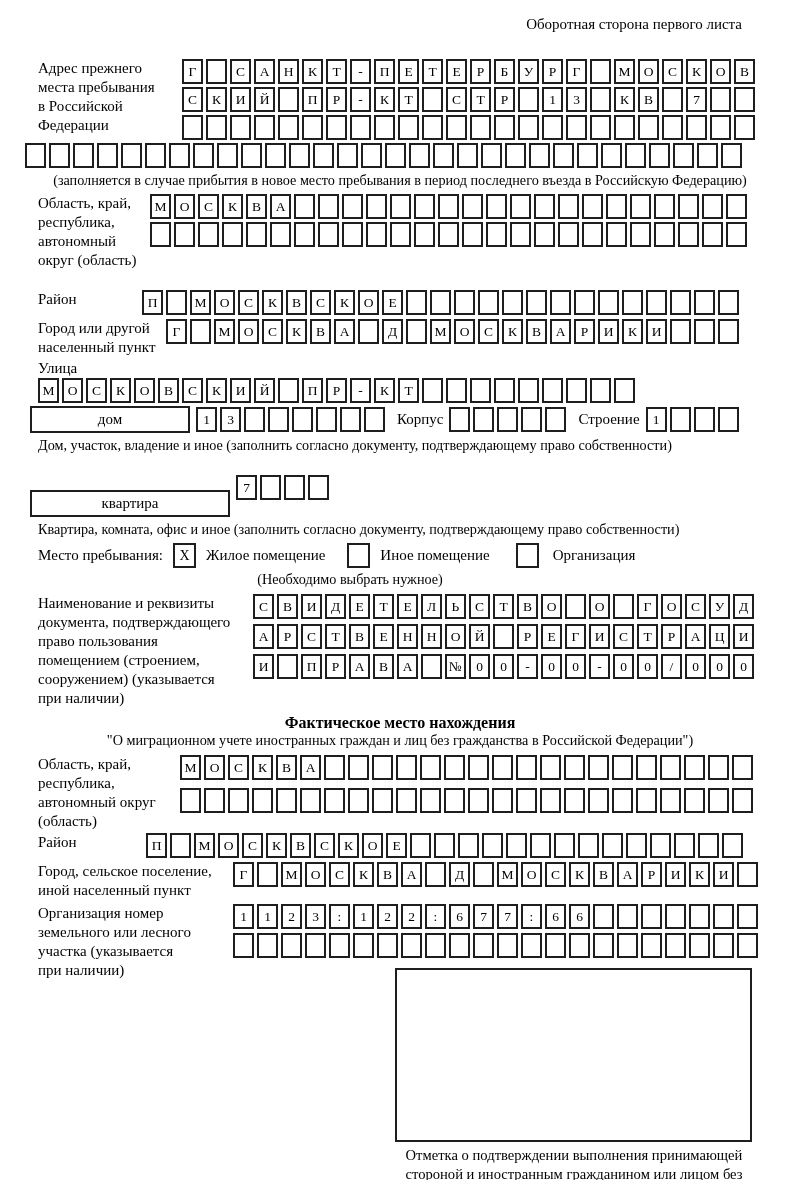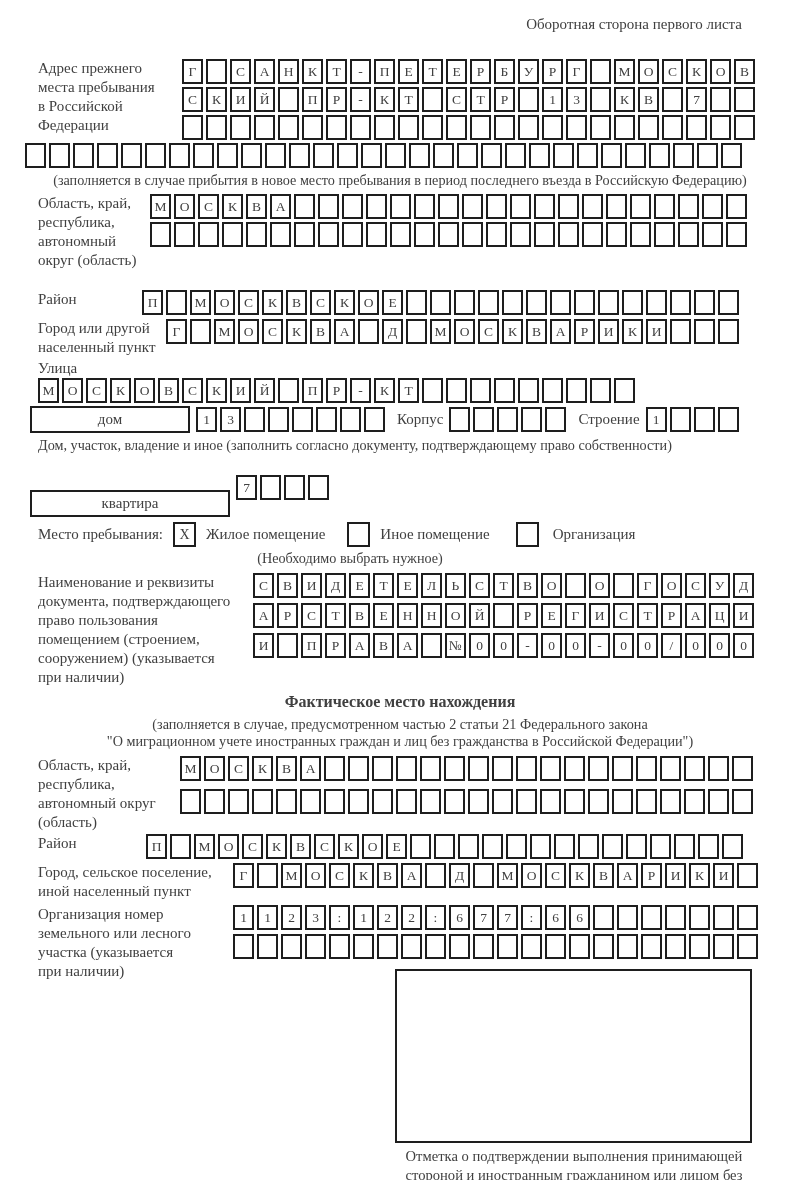--- a/index.html
+++ b/index.html
@@ -1,18 +1,18 @@
 <!DOCTYPE html>
 <html><head>
 <meta charset="utf-8">
 <style>
   html,body {margin:0; padding:0; background:#ffffff;}
   .page {
     position:relative; width:800px; height:1180px; overflow:hidden;
-    background:#ffffff; color:#404040; box-sizing:border-box; padding-top:16px;
+    background:#ffffff; color:#000000; box-sizing:border-box; padding-top:16px;
     font-family:"Liberation Serif","DejaVu Serif",serif;
   }
   .hdr-note {text-align:right; margin-right:58px; font-size:15px;}
   .lbl {font-size:15px; line-height:19px; white-space:pre-line; flex:0 0 auto;}
   .note {font-size:14.2px; line-height:17px;}
   .center {text-align:center;}
   .title {font-weight:bold; font-size:16px; text-align:center;}
   .frow {display:flex; align-items:flex-start;}
   .cellrow {display:flex; gap:3px; flex:0 0 auto;}
   .cellcol {display:flex; flex-direction:column; gap:3px;}
@@ -351,20 +351,21 @@
 
   <div class="frow" style="margin:4px 0 0 30px; align-items:center;">
     <div class="wbox" style="width:200px;margin-top:32px;">квартира</div>
     <div class="cellrow" style="margin-left:6px;">
         <span class="cell">7</span>
         <span class="cell"></span>
         <span class="cell"></span>
         <span class="cell"></span>
       </div>
   </div>
+  <div class="note" style="margin:4px 0 0 38px;">Квартира, комната, офис и иное (заполнить согласно документу, подтверждающему право собственности)</div>
 
   <div class="frow" style="margin:5px 0 0 38px; align-items:center;">
     <div class="lbl">Место пребывания:</div>
     <div class="chk" style="margin-left:10px;">X</div>
     <div class="lbl" style="margin-left:10px;">Жилое помещение</div>
     <div class="chk" style="margin-left:22px;"></div>
     <div class="lbl" style="margin-left:10px;">Иное помещение</div>
     <div class="chk" style="margin-left:26px;"></div>
     <div class="lbl" style="margin-left:14px;">Организация</div>
   </div>
@@ -444,21 +445,20 @@
           <span class="cell">0</span>
           <span class="cell">/</span>
           <span class="cell">0</span>
           <span class="cell">0</span>
           <span class="cell">0</span>
         </div>
     </div>
   </div>
 
   <div class="title" style="margin-top:6px;">Фактическое место нахождения</div>
-  <div class="note center" style="margin-top:5px;">(заполняется в случае, предусмотренном частью 2 статьи 21 Федерального закона</div>
   <div class="note center">"О миграционном учете иностранных граждан и лиц без гражданства в Российской Федерации")</div>
 
   <div class="frow" style="margin:6px 0 0 38px;">
     <div class="lbl" style="width:142px;">Область, край,
 республика,
 автономный округ
 (область)</div>
     <div class="cellcol" style="gap:8px;">
       <div class="cellrow">
           <span class="cell">М</span>

